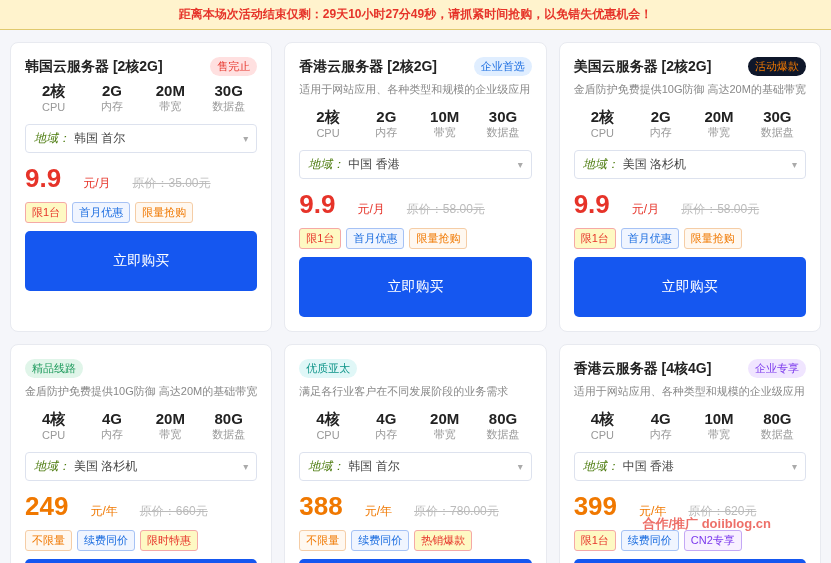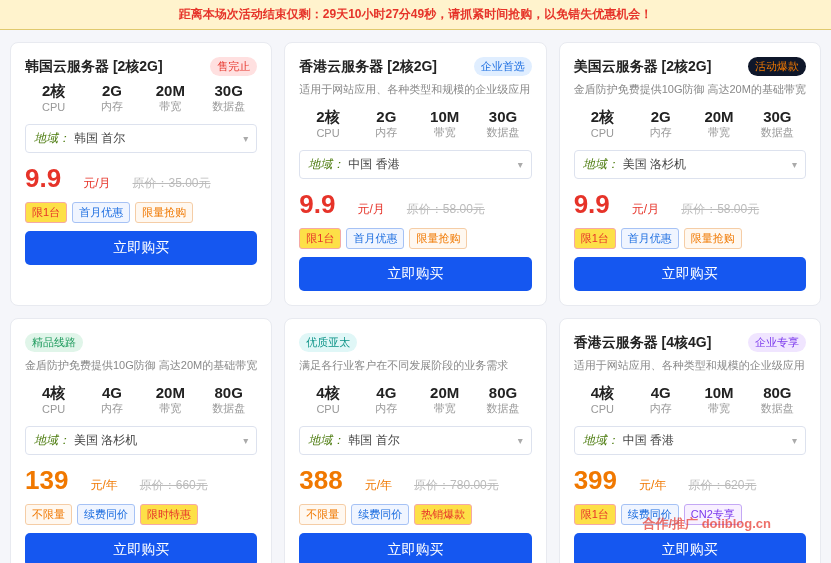--- a/index.html
+++ b/index.html
@@ -156,33 +156,33 @@
       margin-bottom: 8px;
       flex-wrap: wrap;
     }
 
     .tag {
       font-size: 11px;
       padding: 2px 6px;
       border-radius: 3px;
       border: 1px solid;
     }
-    .tag-red { color: #e63329; border-color: #f5a9a6; background: #fde047; }
+    .tag-red { color: #e63329; border-color: #f5a9a6; background: #fef9c3; }
     .tag-blue { color: #1b6de0; border-color: #a6c2f5; background: #f0f5ff; }
     .tag-orange { color: #f07800; border-color: #f5cda6; background: #fff8f0; }
     .tag-purple { color: #7c3aed; border-color: #c4a8f5; background: #f8f0ff; }
 
     .btn-buy {
       display: block;
       width: 100%;
       background: #1557f0;
       color: #fff;
       border: none;
       border-radius: 5px;
-      padding: 8px 0;
+      padding: 21px 0;
       font-size: 14px;
       text-align: center;
       cursor: pointer;
       font-weight: 500;
       margin-top: 6px;
     }
 
     .watermark {
       position: fixed;
       bottom: 30px;
@@ -355,21 +355,21 @@
           <span class="spec-label">数据盘</span>
         </div>
       </div>
       <div class="region-select">
         <span>
           <span class="region-label">地域：</span><span>美国 洛杉机</span>
         </span>
         <span class="chevron">▾</span>
       </div>
       <div class="price-row">
-        <span class="price-main-green">139</span>
+        <span class="price-main-green">249</span>
         <span class="price-unit-green">元/年</span>
         <span class="price-original">原价：660元</span>
       </div>
       <div class="tags">
         <span class="tag tag-orange">不限量</span>
           <span class="tag tag-blue">续费同价</span>
           <span class="tag tag-red">限时特惠</span>
       </div>
       <button class="btn-buy">立即购买</button>
     </div>

